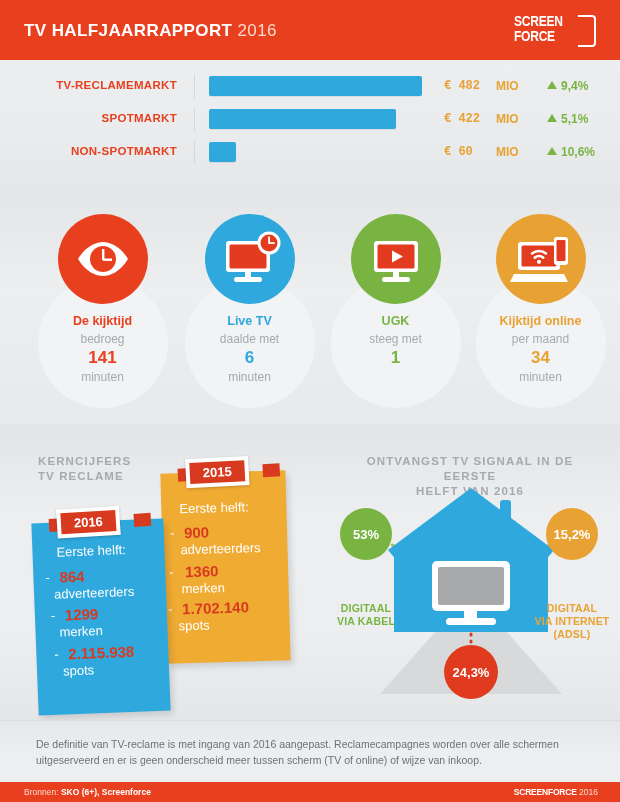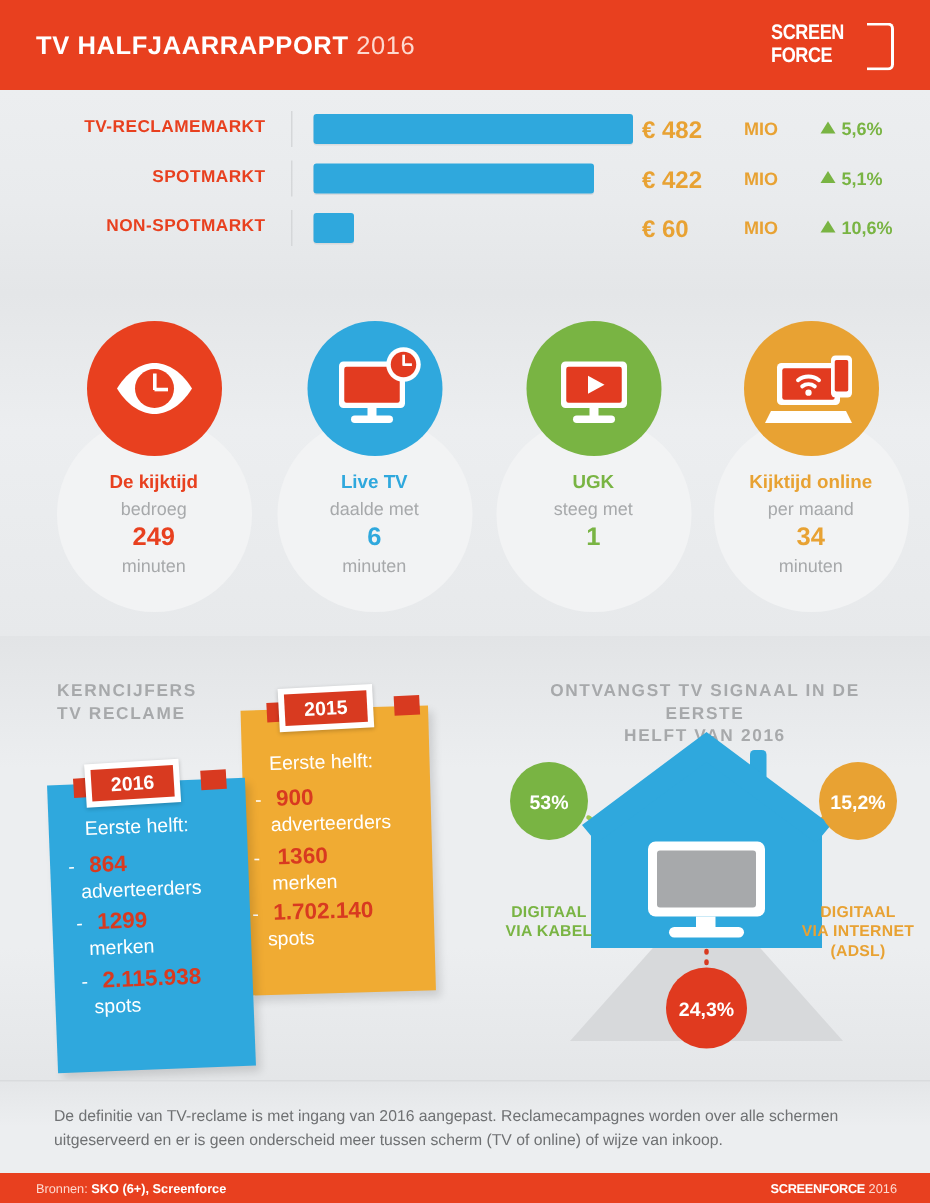--- a/index.html
+++ b/index.html
@@ -51,22 +51,22 @@
   .bar-divider{
     position:absolute;left:182px;top:2px;width:1px;height:24px;
     background:#d5d7d9;
   }
   .bar-track{position:absolute;left:197px;top:4px;height:20px;}
   .bar-fill{
     height:20px;background:#2fa8dd;border-radius:2px;
     box-shadow:0 1px 0 rgba(0,0,0,.07);
   }
   .bar-amount{
-    position:absolute;left:416px;top:7px;
-    font-size:16px;font-weight:bold;color:#e8a233;white-space:nowrap;
+    position:absolute;left:432px;top:7px;
+    font-size:12px;font-weight:bold;color:#e8a233;white-space:nowrap;font-family:Liberation Mono, monospace;
   }
   .bar-mio{
     position:absolute;left:484px;top:7px;
     font-size:12px;font-weight:bold;color:#e8a233;
   }
   .bar-delta{
     position:absolute;left:535px;top:7px;
     font-size:12px;font-weight:bold;color:#79b443;white-space:nowrap;
   }
   .tri-up{
@@ -201,21 +201,21 @@
 
       <div class="bar-row">
         <div class="bar-label">TV-RECLAMEMARKT</div>
         <div class="bar-divider"></div>
         <div class="bar-track">
           <div class="bar-fill" id="bf0" style="width: 213px;"></div>
         </div>
         <div class="bar-amount">€ 482</div>
         <div class="bar-mio">MIO</div>
         <div class="bar-delta">
-          <span class="tri-up"></span><span>5,6%</span>
+          <span class="tri-up"></span><span>9,4%</span>
         </div>
       </div>
 
       <div class="bar-row">
         <div class="bar-label">SPOTMARKT</div>
         <div class="bar-divider"></div>
         <div class="bar-track">
           <div class="bar-fill" id="bf1" style="width: 187px;"></div>
         </div>
         <div class="bar-amount">€ 422</div>
@@ -248,21 +248,21 @@
       <div class="bubble" style="background:#e8401f">
         <svg class="ic" viewBox="0 0 90 90">
           <path d="M20 45 C28 32 38 28 45 28 C52 28 62 32 70 45 C62 58 52 62 45 62 C38 62 28 58 20 45 Z" fill="#ffffff"></path>
           <circle cx="45" cy="45" r="13" fill="#e8401f"></circle>
           <rect x="44" y="35" width="2.4" height="11" fill="#ffffff"></rect>
           <rect x="45" y="44.5" width="9" height="2.4" fill="#ffffff"></rect>
         </svg>
       </div>
       <div class="s-title" style="color:#e8401f">De kijktijd</div>
       <div class="s-sub">bedroeg</div>
-      <div class="s-num" style="color:#e8401f">249</div>
+      <div class="s-num" style="color:#e8401f">141</div>
       <div class="s-unit">minuten</div>
     </div>
 
     <div class="stat" style="left:172px">
       <div class="disc"></div>
       <div class="bubble" style="background:#2fa8dd">
         <svg class="ic" viewBox="0 0 90 90">
           <rect x="21" y="27" width="44" height="31" rx="3" fill="#ffffff"></rect>
           <rect x="24.5" y="30.5" width="37" height="24" rx="1.5" fill="#e23b20"></rect>
           <rect x="40" y="58" width="6" height="7" fill="#ffffff"></rect>

